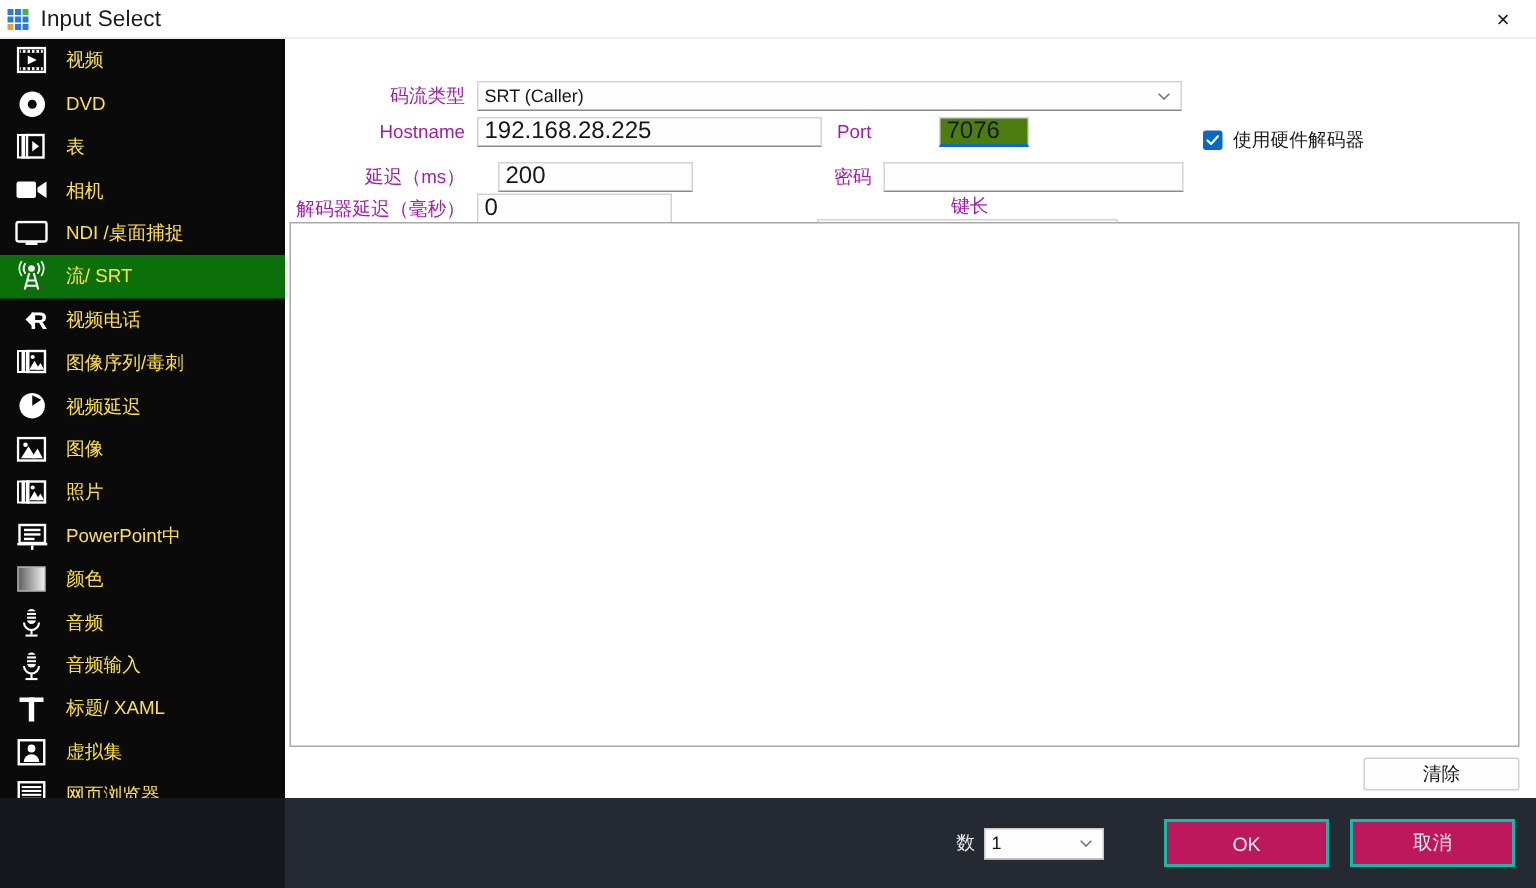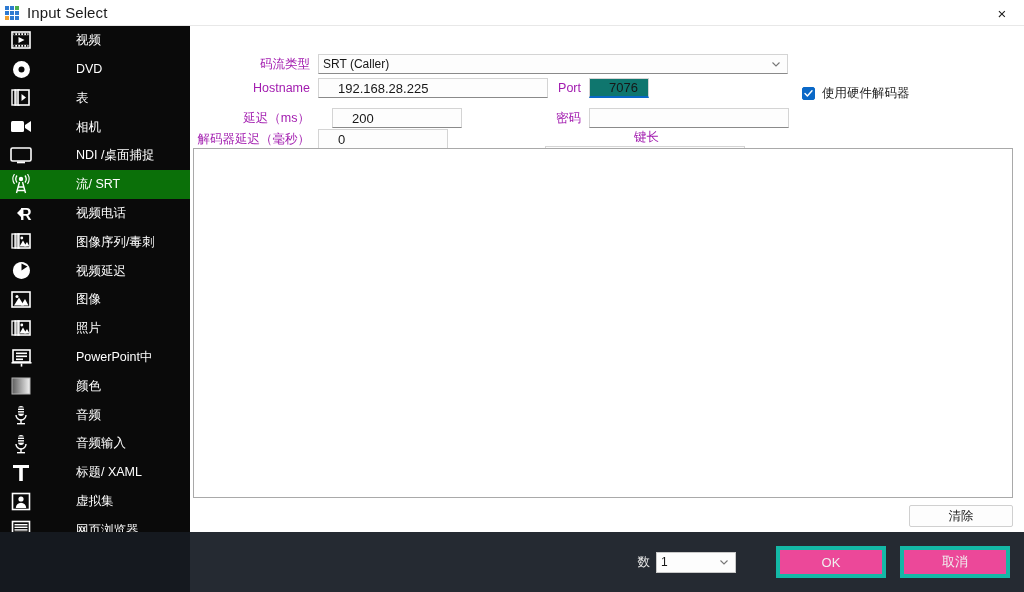--- a/index.html
+++ b/index.html
@@ -75,23 +75,22 @@
     height: 550px;
     background: #0a0a0a;
     overflow: hidden;
   }
   .side-item {
     height: 28.8px;
     display: flex;
     align-items: center;
     padding-left: 8px;
     box-sizing: border-box;
-    color: #ffffff;
+    color: #fde047;
     cursor: pointer;
-    gap: 32px;
   }
   .side-item.selected { background: #0b7009; }
   .side-ico {
     width: 26px;
     height: 22px;
     flex: none;
     margin-right: 10px;
     display: flex;
     align-items: center;
     justify-content: center;
@@ -127,31 +126,32 @@
     font-family: "Liberation Sans", sans-serif;
     text-align: right;
     white-space: nowrap;
   }
   .finput {
     box-sizing: border-box;
     border: 1px solid #d4d4d4;
     border-bottom: 1px solid #8a8a8a;
     background: #fdfdfd;
     height: 20px;
-    font-size: 13px;
+    font-size: 16px;
     color: #171717;
     font-family: "Liberation Sans", sans-serif;
-    padding: 0 19px;
+    padding: 0 4px;
     display: flex;
     align-items: center;
     outline: none;
   }
   .finput.focused {
     border-bottom: 2px solid #0a68c7;
-    background: #0f766e;
+    background: #4d7c0f;
+    margin-left: 37px;
   }
   .fcombo {
     box-sizing: border-box;
     border: 1px solid #d4d4d4;
     border-bottom: 1px solid #8a8a8a;
     background: #fdfdfd;
     height: 20px;
     font-size: 12px;
     color: #171717;
     font-family: "Liberation Sans", sans-serif;
@@ -256,22 +256,22 @@
     padding: 0 4px;
     font-size: 12px;
     color: #171717;
     font-family: "Liberation Sans", sans-serif;
     margin-right: 26px;
     cursor: pointer;
   }
   .dark-btn {
     width: 110px;
     height: 32px;
-    background: #ec4899;
-    border: 4px solid #14b8a6;
+    background: #be185d;
+    border: 2px solid #14b8a6;
     box-sizing: border-box;
     display: flex;
     align-items: center;
     justify-content: center;
     font-size: 13px;
     color: #f0f0f0;
     font-family: "Liberation Sans", sans-serif;
     cursor: pointer;
     margin-left: 14px;
   }

